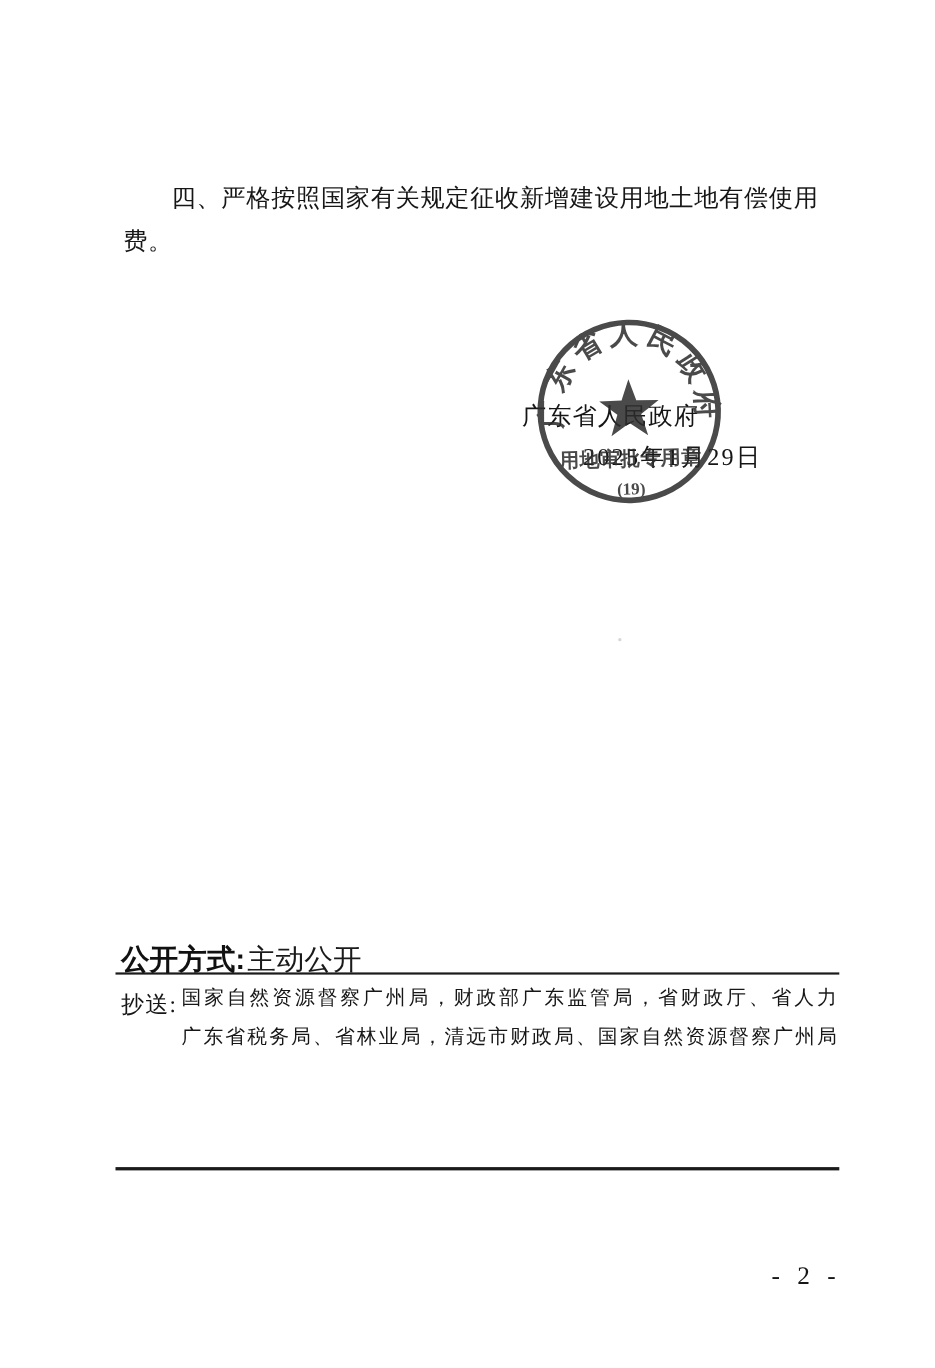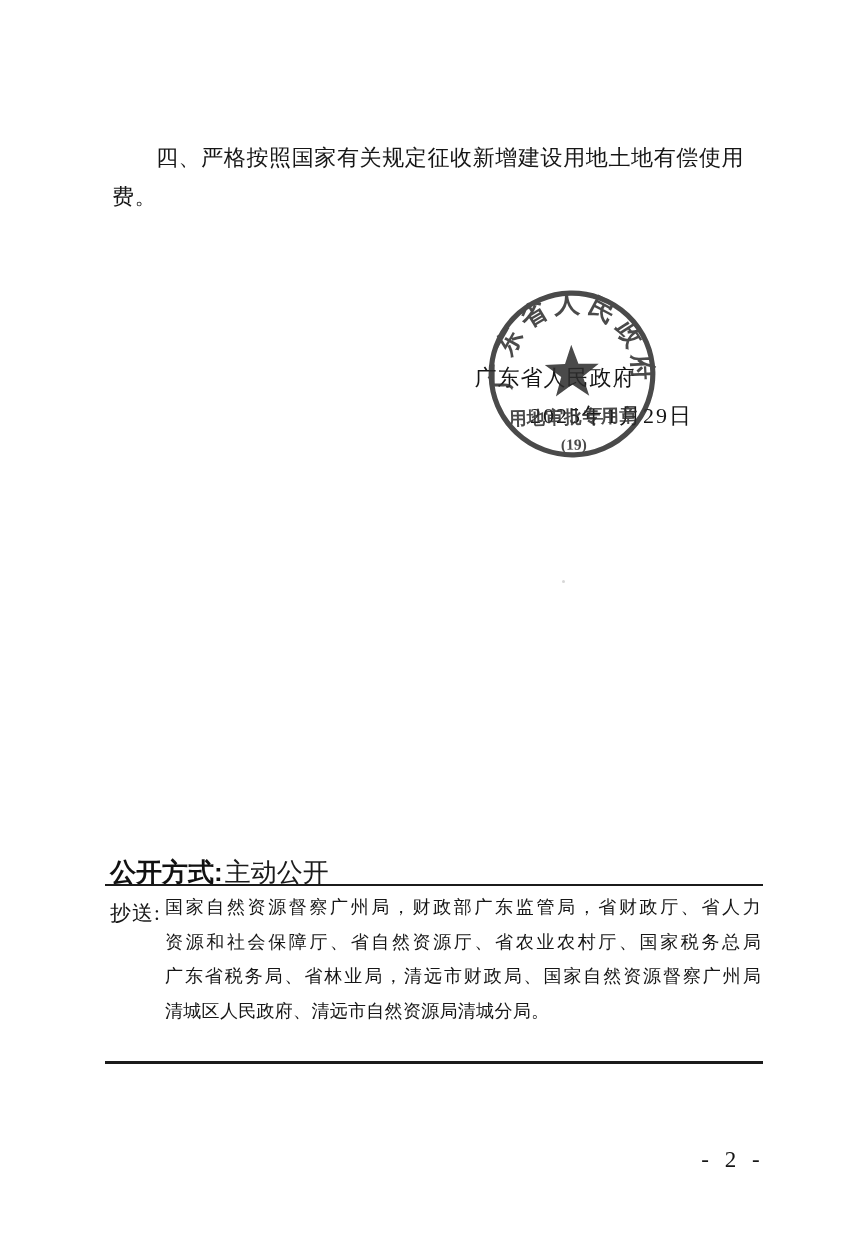--- a/index.html
+++ b/index.html
@@ -13,21 +13,21 @@
     height: 1244px;
     background: #ffffff;
     overflow: hidden;
     font-family: "Liberation Serif", serif;
     color: #1c1c1c;
   }
 
   
   .body-para {
     position: absolute;
-    top: 138px;
+    top: 160px;
     left: 112px;
     width: 632px;
     margin: 0;
     font-size: 22px;
     letter-spacing: 0.45px;
     line-height: 39px;
     text-indent: 2em;
     text-align: justify;
     color: #161616;
   }
@@ -202,22 +202,20 @@
   <div class="pub-line">
     <span class="pub-label">公开方式:</span><span class="pub-value">主动公开</span>
   </div>
 
   <div class="rule-thin"></div>
 
   <div class="cc-label">抄送:</div>
 
   <div class="cc-lines">
     <div class="cc-line">国家自然资源督察广州局，财政部广东监管局，省财政厅、省人力</div>
-    <div class="cc-line">资源和社会保障厅、省自然资源厅、省农业农村厅、国家税务总局</div>
     <div class="cc-line">广东省税务局、省林业局，清远市财政局、国家自然资源督察广州局</div>
-    <div class="cc-line last">清城区人民政府、清远市自然资源局清城分局。</div>
   </div>
 
   <div class="rule-thick"></div>
 
   <div class="page-number">- 2 -</div>
 
 </div>
 
 </body></html>

